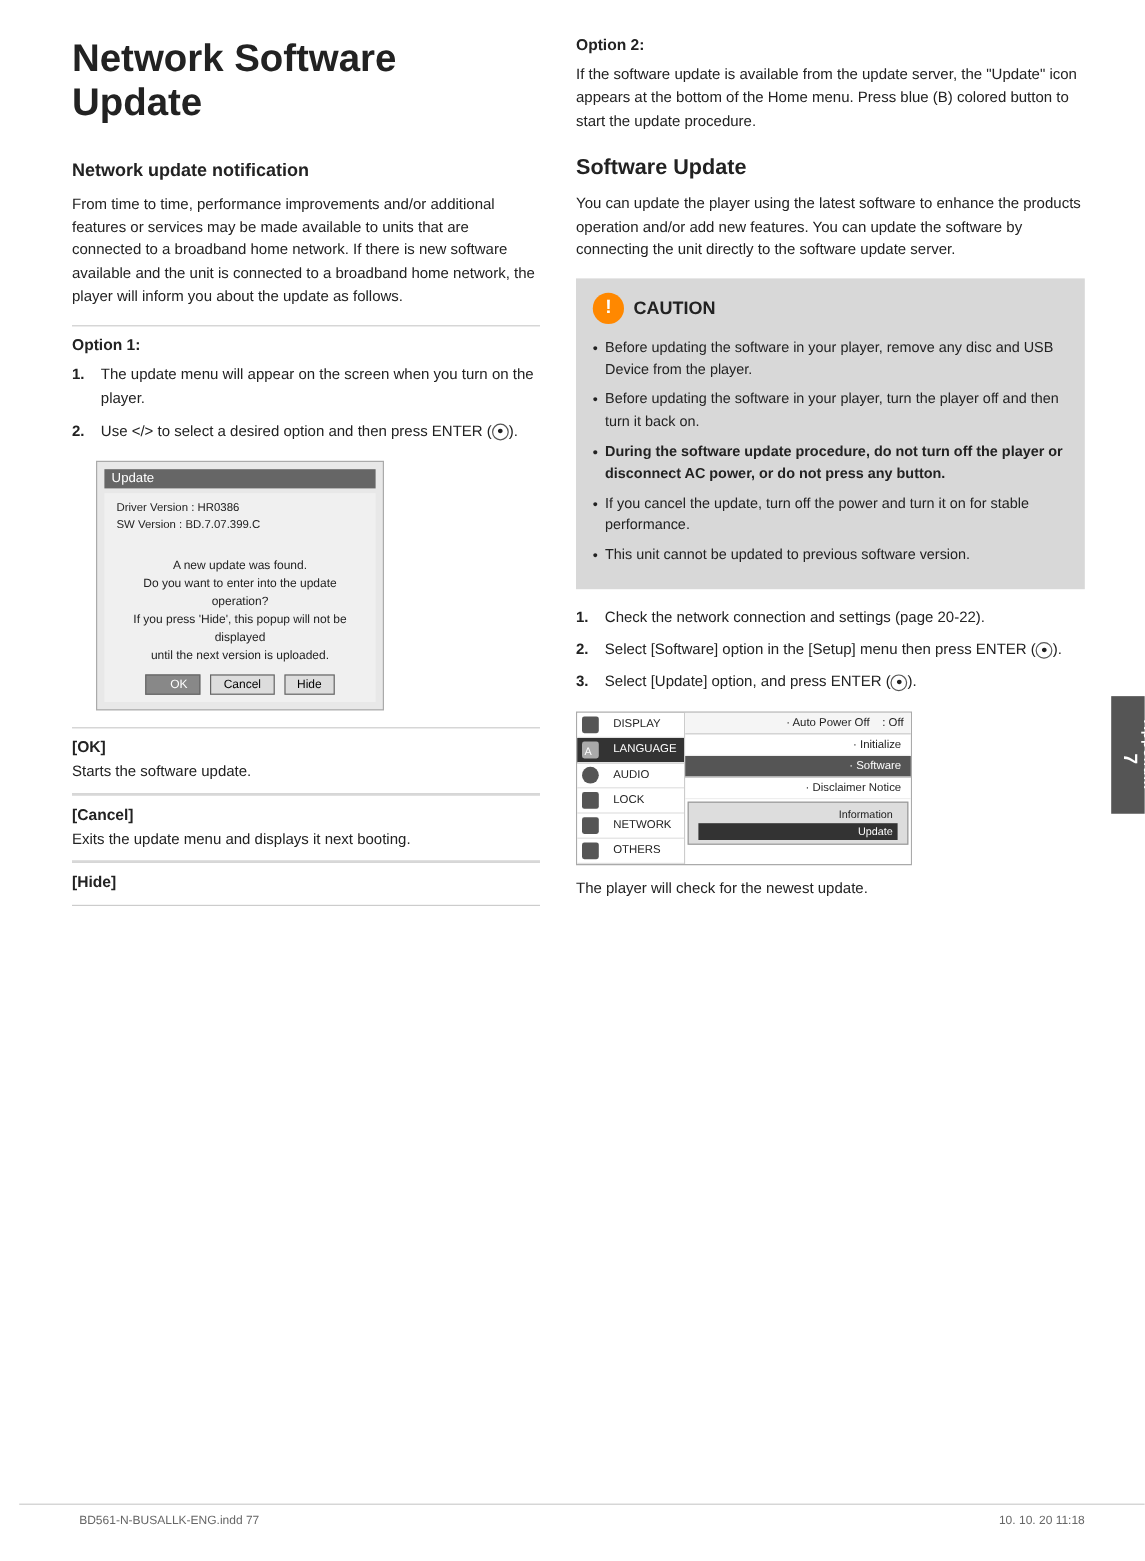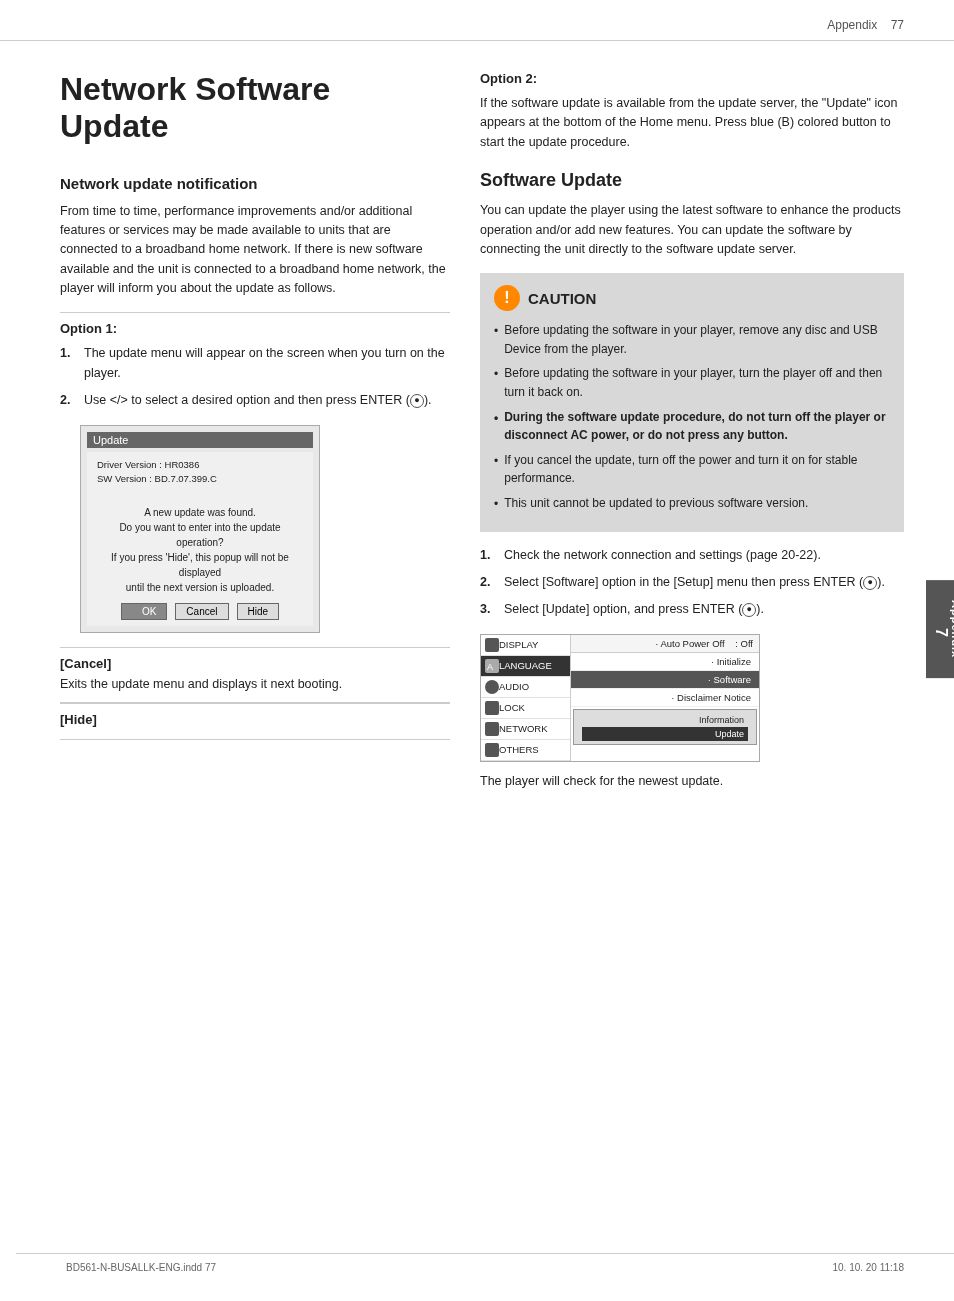--- a/index.html
+++ b/index.html
@@ -275,21 +275,21 @@
       display: flex;
     }
     .setup-left-menu {
       width: 90px;
       background: #fff;
       border-right: 1px solid #ccc;
     }
     .setup-menu-item {
       display: flex;
       align-items: center;
-      gap: 0;
+      gap: 12px;
       padding: 3px 4px;
       font-size: 9.5px;
       border-bottom: 1px solid #e0e0e0;
     }
     .setup-menu-item.active {
       background: #333;
       color: #fff;
     }
     .menu-icon {
       width: 14px;
@@ -361,25 +361,20 @@
       border-radius: 50%;
       font-size: 9px;
       vertical-align: middle;
     }
   </style>
 </head>
 <body>
 
 <div class="page-container">
 
-  <div class="page-header">
-    <span class="header-text">
-      <span>Appendix</span>&nbsp;&nbsp;&nbsp;&nbsp;<span>77</span>
-    </span>
-  </div>
 
   <div class="side-tab">
     <span class="side-tab-number">7</span>
     <span class="side-tab-label">Appendix</span>
   </div>
 
   <div class="main-content">
 
     <div class="left-column">
 
@@ -418,20 +413,24 @@
             </div>
             <div class="update-dialog-buttons">
               <button class="update-dialog-btn selected">OK</button>
               <button class="update-dialog-btn">Cancel</button>
               <button class="update-dialog-btn">Hide</button>
             </div>
           </div>
         </div>
       </div>
 
+      <div class="option-section border-bottom">
+        <div class="option-label">[OK]</div>
+        <div class="option-desc">Starts the software update.</div>
+      </div>
 
       <div class="option-section border-bottom">
         <div class="option-label">[Cancel]</div>
         <div class="option-desc">Exits the update menu and displays it next booting.</div>
       </div>
 
       <div class="option-section border-bottom">
         <div class="option-label">[Hide]</div>
       </div>
 

